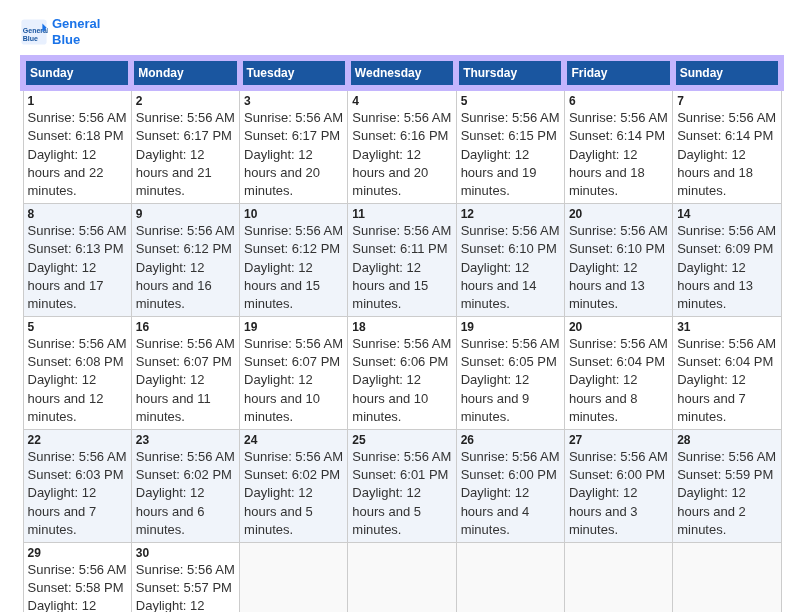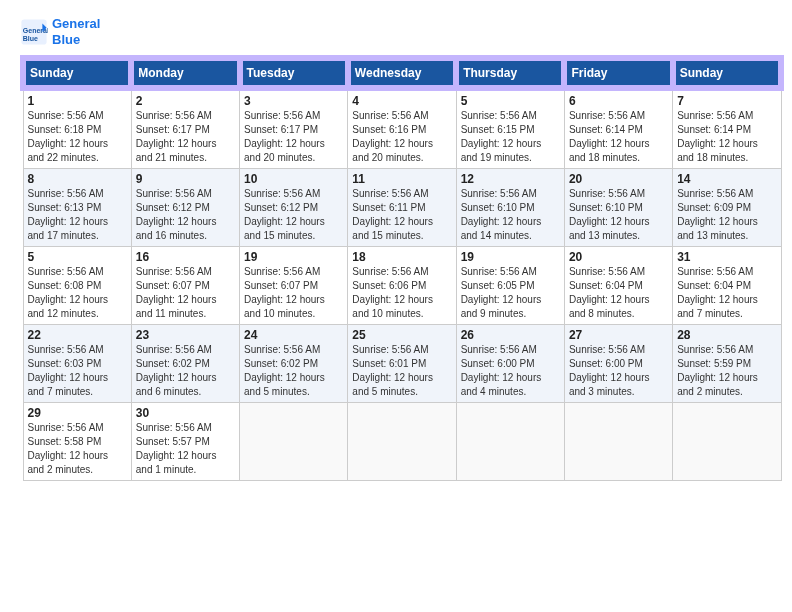--- a/index.html
+++ b/index.html
@@ -83,21 +83,21 @@
       background-color: #fff;
     }
     .day-number {
       font-size: 12px;
       font-weight: bold;
       color: #222;
       display: block;
       margin-bottom: 1px;
     }
     .day-info {
-      font-size: 10px;
+      font-size: 13px;
       color: #333;
       line-height: 1.4;
     }
     .empty-cell {
       background-color: #f9f9f9 !important;
     }
     .last-row td {
       height: 72px;
     }
   </style>

